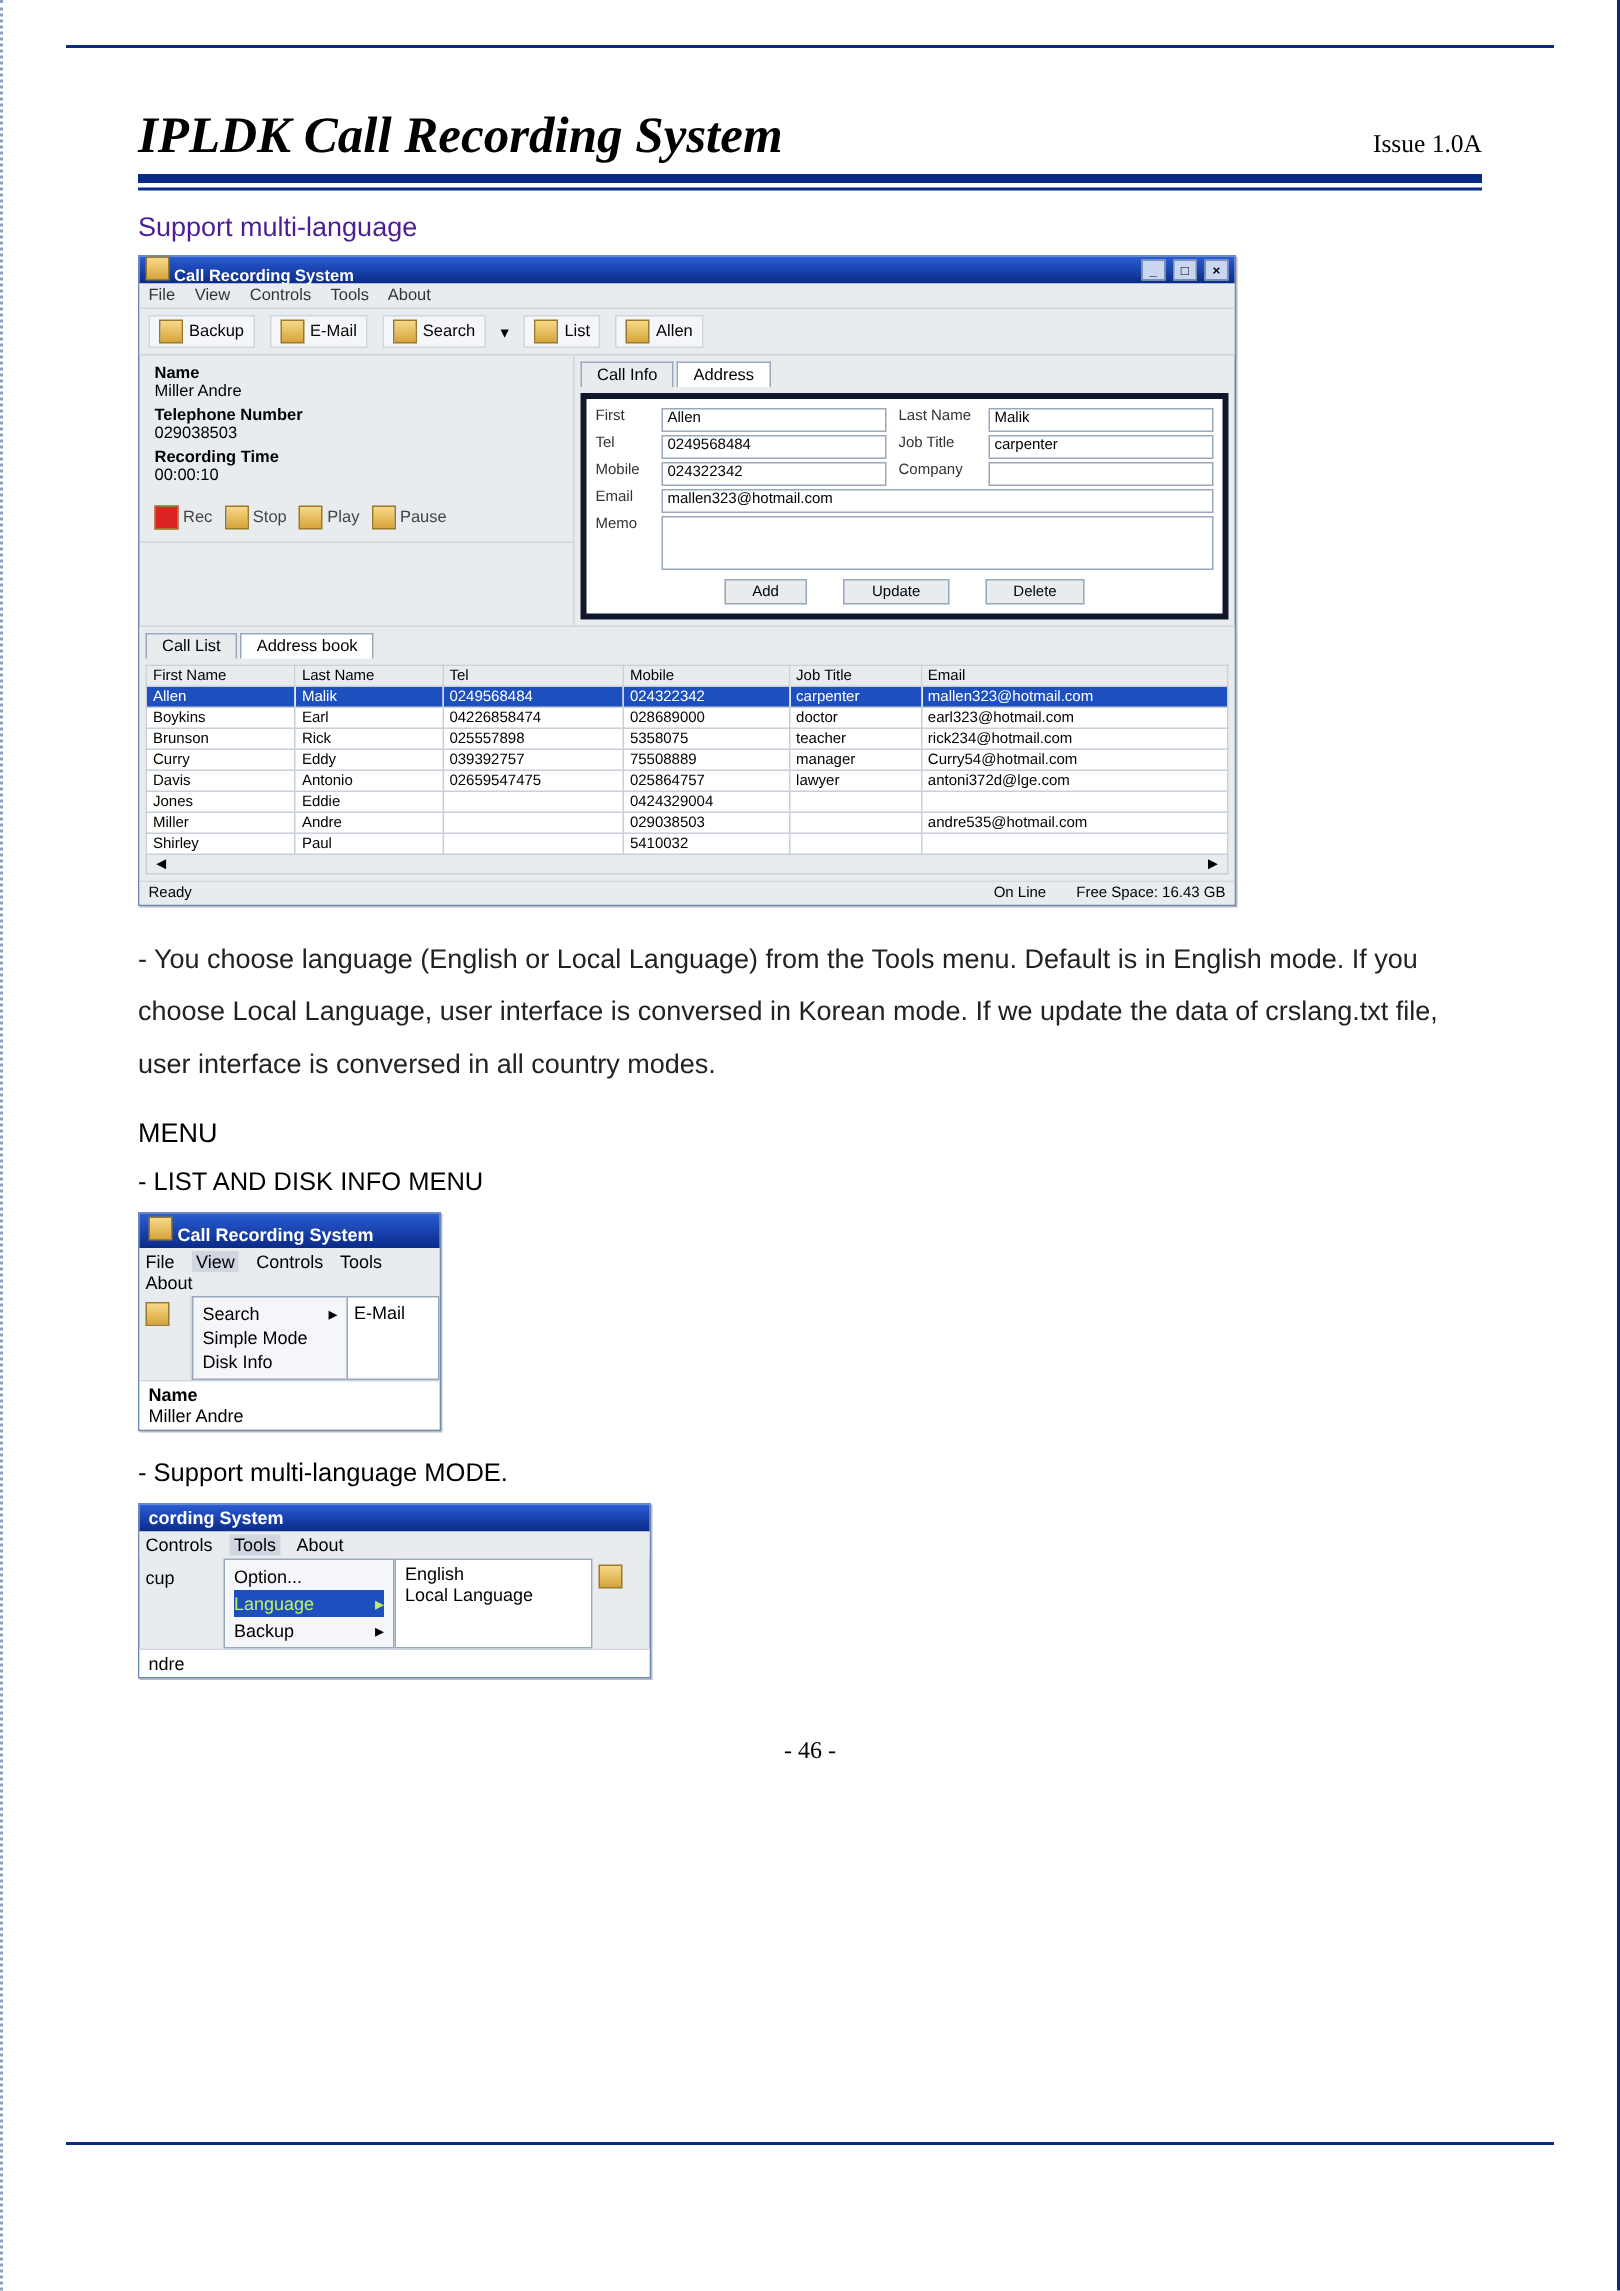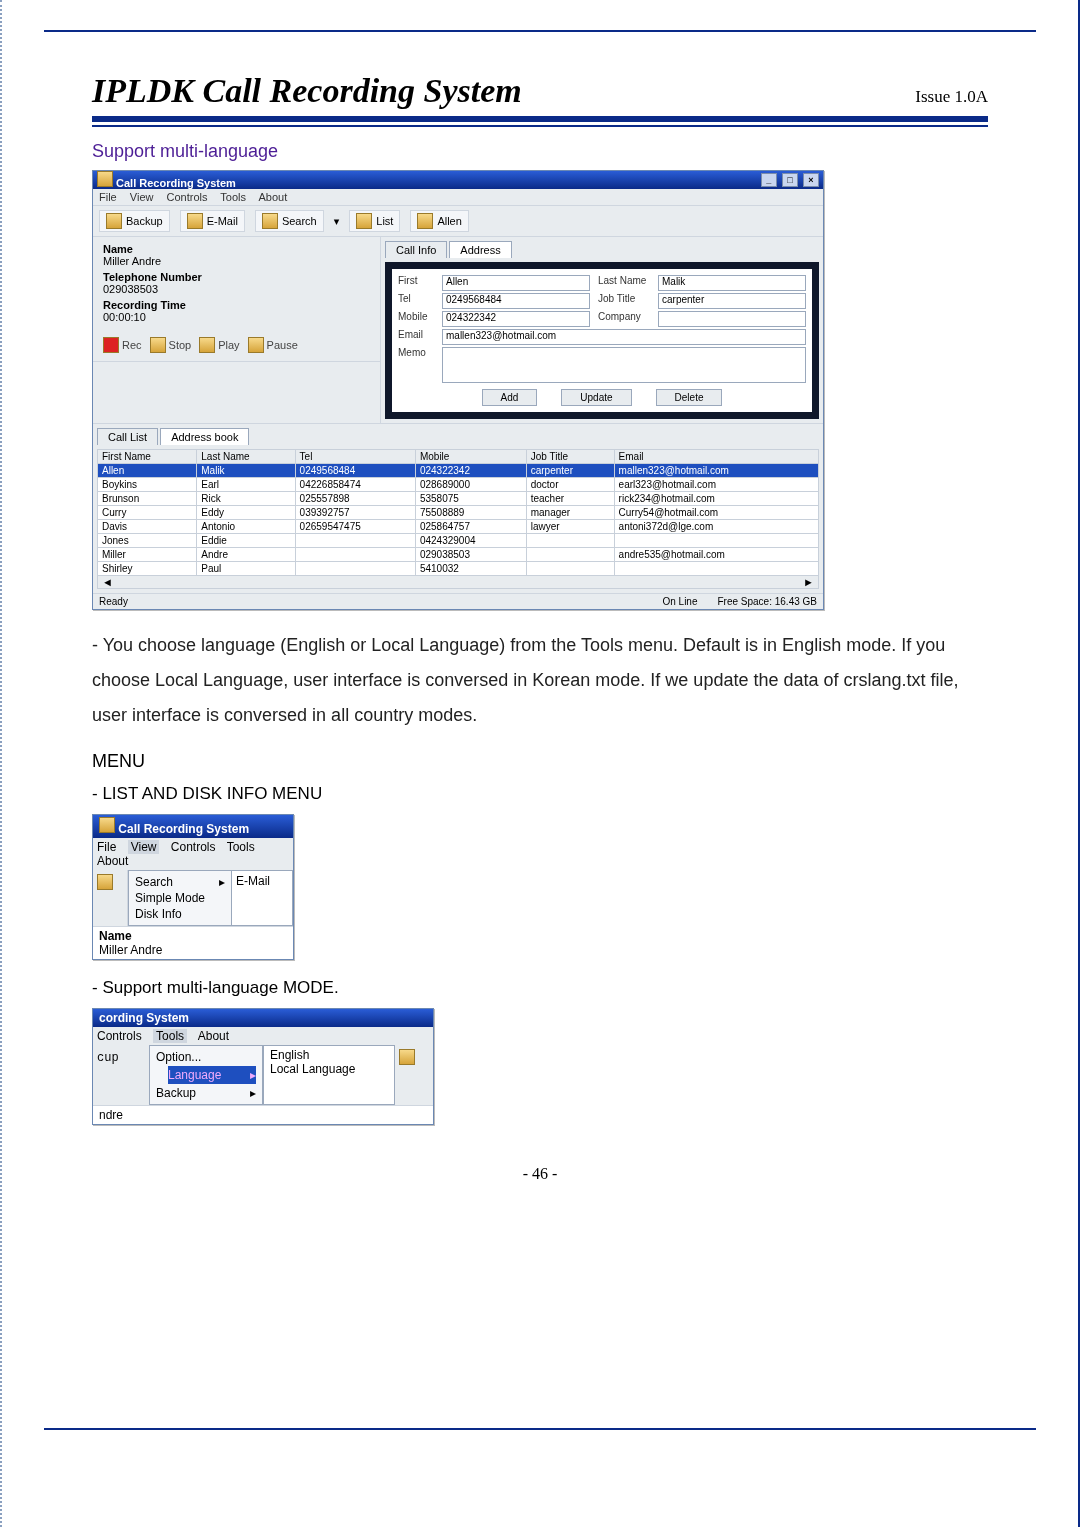--- a/index.html
+++ b/index.html
@@ -147,21 +147,21 @@
   .tab {
     padding: 2px 10px;
     border: 1px solid #9aa8bc;
     border-bottom: none;
     background: #e8ecef;
     font-size: 11px;
   }
   .tab.active { background: #fff; font-weight: normal; }
   .form-grid {
     background: #fff;
-    border: 7px solid #0f172a;
+    border: 4px solid #0f172a;
     padding: 6px;
   }
   .form-row { display: flex; margin-bottom: 2px; }
   .form-label { width: 44px; font-size: 10px; color:#333; }
   .form-input {
     flex:1; border:1px solid #9aa8bc; background:#fff;
     height:14px; font-size:10px; padding:0 3px;
   }
   .form-input-sm { width: 140px; }
   .form-btnrow { display:flex; gap:24px; justify-content:center; margin-top:6px; }
@@ -287,23 +287,22 @@
     display:flex;
   }
   .panel {
     border:1px solid #9aa8bc;
     background:#f4f6f9;
     padding:2px 6px;
   }
   .panel .pitem { padding:2px 0; display:flex; justify-content:space-between; }
   .hl {
     background:#1e4fbf;
-    color:#f0abfc;
+    color:#bef264;
     padding:2px 6px;
-    margin-left:12px;
   }
   .panel2 {
     border:1px solid #9aa8bc;
     background:#fff;
     padding:2px 6px;
   }
   .pagenum {
     text-align:center;
     font-family:"Times New Roman", serif;
     font-size:16px;
@@ -581,21 +580,21 @@
     <div class="sub-heading" style="margin-top:18px;">- Support multi-language MODE.</div>
 
     <div class="mini-win2">
       <div class="mini-title">cording System</div>
       <div class="mini-menu">
         <span>Controls</span>
         <span style="background:#cfd6df;padding:0 3px;">Tools</span>
         <span>About</span>
       </div>
       <div class="row2">
-        <div style="width:48px;padding:6px 4px;font-family:Liberation Mono, monospace;">
+        <div style="width:48px;padding:6px 4px;">
           <span>cup</span>
         </div>
         <div class="panel" style="width:100px;">
           <div class="pitem">
               <span>Option...</span>
             </div>
           <div class="hl pitem">
               <span>Language</span>
               <span>▸</span>
             </div>

